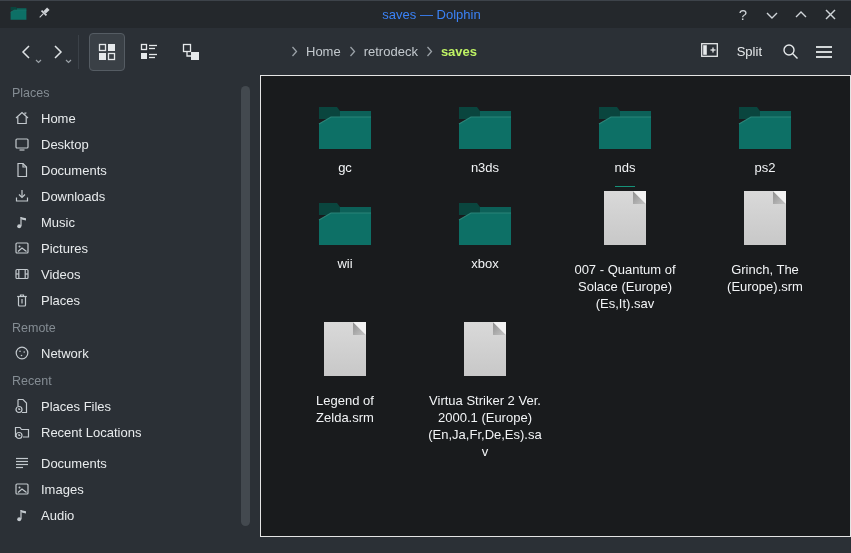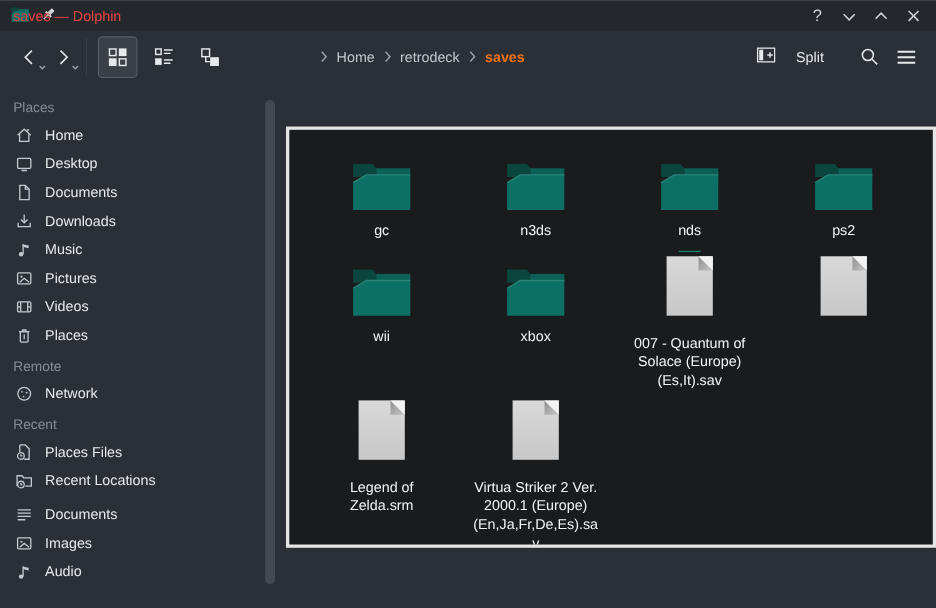--- a/index.html
+++ b/index.html
@@ -9,21 +9,21 @@
     background:#2b3036; color:#eceef0; font-size:13px;
     overflow:hidden; position:relative;
   }
   
   .titlebar {
     height:28px; background:#24282c; border-top:1px solid #3d434a;
     display:flex; align-items:center; padding:0 10px; position:relative;
   }
   .titlebar .left { display:flex; align-items:center; gap:10px; }
   .titlebar .title {
-    position:absolute; left:12px; right:0; color:#ef4444;
+    position:absolute; left:12px; right:0; text-align:center; color:#3b82f6;
     pointer-events:none;
   }
   .titlebar .right { margin-left:auto; display:flex; align-items:center; gap:7px; z-index:2; }
   .winbtn { width:22px; height:20px; display:flex; align-items:center; justify-content:center; color:#cfd4d8; }
   .winbtn svg { display:block; }
   .help-glyph { font-size:15px; color:#cfd4d8; }
   
   .toolbar {
     height:47px; background:#2b3036; display:flex; align-items:center; padding:0 12px;
   }
@@ -31,39 +31,39 @@
   .navbtn .drop { position:absolute; right:0px; bottom:2px; color:#9aa1a7; }
   .tb-sep { width:1px; height:34px; background:#3b4148; margin:0 10px 0 6px; }
   .viewbtn {
     width:36px; height:38px; border-radius:4px; display:flex; align-items:center;
     justify-content:center; color:#e6e9eb; margin-right:6px;
   }
   .viewbtn.selected { background:#3a4046; border:1px solid #555c63; }
   .breadcrumb { flex:1; display:flex; align-items:center; padding-left:76px; gap:4px; color:#c3c9ce; }
   .crumb-sep { color:#9aa1a7; display:flex; align-items:center; }
   .crumb { padding:0 4px; }
-  .crumb.current { font-weight:bold; color:#f97316; }
-  .split-btn { display:flex; align-items:center; gap:19px; color:#e6e9eb; margin-right:26px; }
+  .crumb.current { font-weight:bold; color:#bef264; }
+  .split-btn { display:flex; align-items:center; gap:19px; color:#e6e9eb; margin-right:13px; }
   .iconbtn { color:#e6e9eb; display:flex; align-items:center; justify-content:center; width:30px; height:34px; }
   .iconbtn.menu { margin-left:4px; }
   
-  .content { display:flex; height:462px;align-items:center; }
+  .content { display:flex; height:462px; }
   .sidebar { width:260px; position:relative; padding-top:8px; background:#2b3036; overflow:hidden; }
   .side-section { margin-top:5px; }
   .side-section:first-child { margin-top:0; }
   .side-header { color:#848c93; padding:3px 12px 5px 12px; font-size:12.5px; }
   .side-item { height:26px; display:flex; align-items:center; gap:11px; padding-left:13px; color:#e8ebed; }
   .side-item .sicon { width:17px; height:17px; color:#c3c9ce; display:flex; align-items:center; justify-content:center; }
   .side-scroll {
     position:absolute; top:11px; right:10px; width:9px; height:440px;
     background:#43494f; border-radius:5px;
   }
   
   .view {
-    flex:1; background:#191b1d; border:3px solid #e5e5e5;
+    flex:1; background:#191b1d; border:1px solid #e5e5e5;
     padding:10px 0 0 14px; overflow:hidden;
   }
   .grid {
     display:grid; grid-template-columns:repeat(4,140px);
     grid-template-rows:96px 131px 140px; justify-items:center;
   }
   .fitem { display:flex; flex-direction:column; align-items:center; padding-top:7px; }
   .fitem .icon-slot { height:57px; display:flex; align-items:flex-end; justify-content:center; }
   .fitem .label {
     margin-top:9px; max-width:118px; text-align:center; color:#f2f4f6;
@@ -461,20 +461,21 @@
             </svg>
           </span>
         <span class="label"><span>007 - Quantum of Solace (Europe) (Es,It).sav</span></span>
       </div>
       <div class="fitem file">
         <span class="icon-slot">
             <svg width="44" height="56" viewBox="0 0 44 56">
               <use href="#def-file"></use>
             </svg>
           </span>
+        <span class="label"><span>Grinch, The (Europe).srm</span></span>
       </div>
 
       <div class="fitem file">
         <span class="icon-slot">
             <svg width="44" height="56" viewBox="0 0 44 56">
               <use href="#def-file"></use>
             </svg>
           </span>
         <span class="label"><span>Legend of Zelda.srm</span></span>
       </div>

